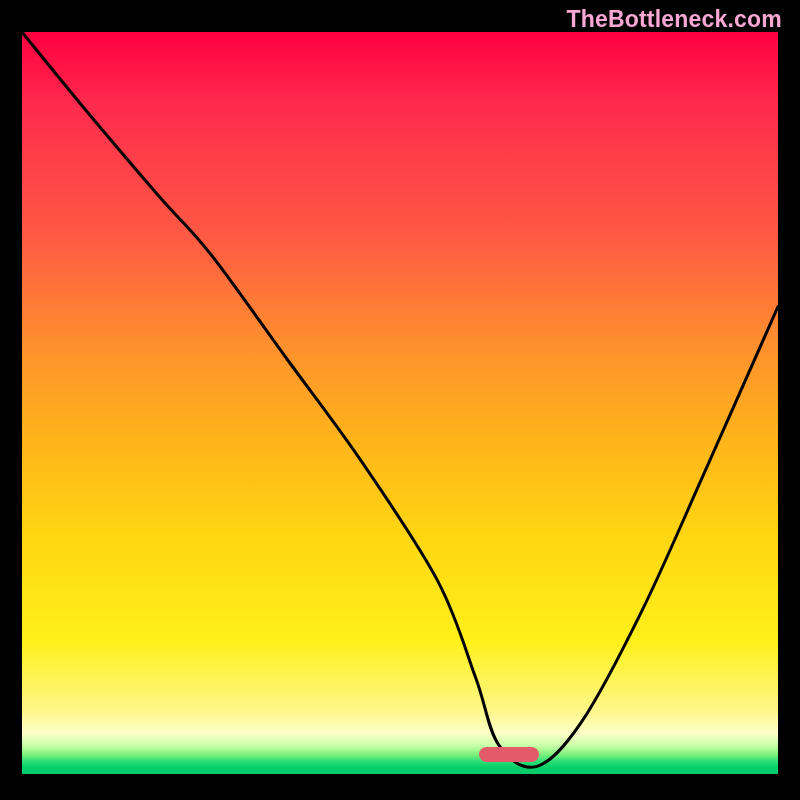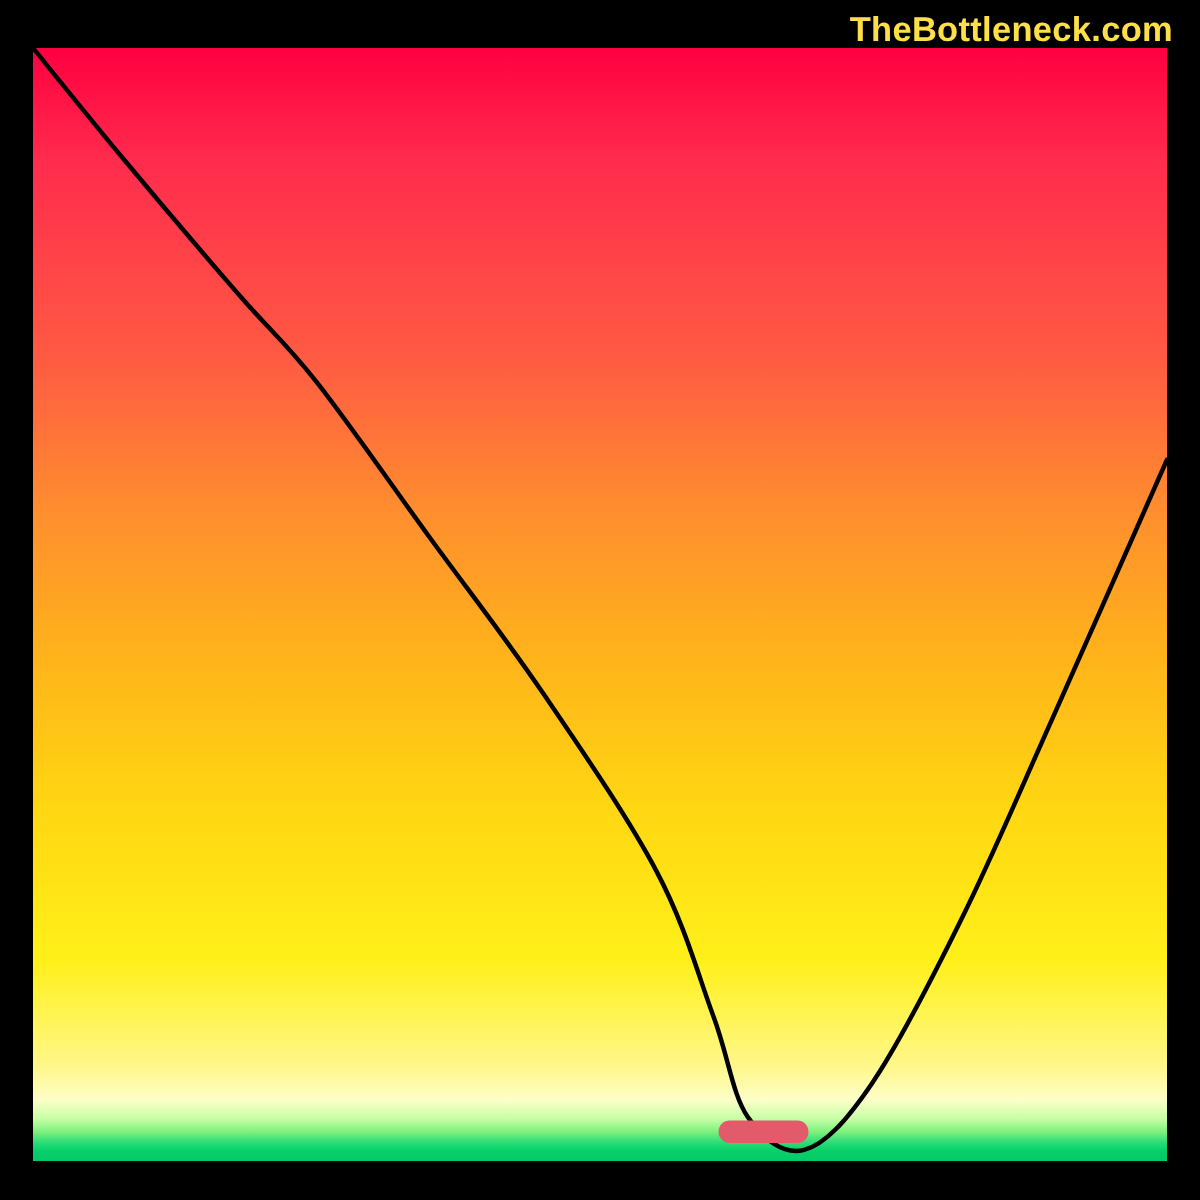--- a/index.html
+++ b/index.html
@@ -14,21 +14,21 @@
   .frame {
     position: relative;
     width: 800px;
     height: 800px;
     background: #000;
   }
   .watermark {
     position: absolute;
     top: 6px;
     right: 18px;
-    color: #fde047;
+    color: #f9a8d4;
     font-size: 23px;
     font-weight: 600;
     letter-spacing: 0.2px;
     z-index: 30;
   }
   
   .plot {
     position: absolute;
     left: 22px;
     top: 32px;

